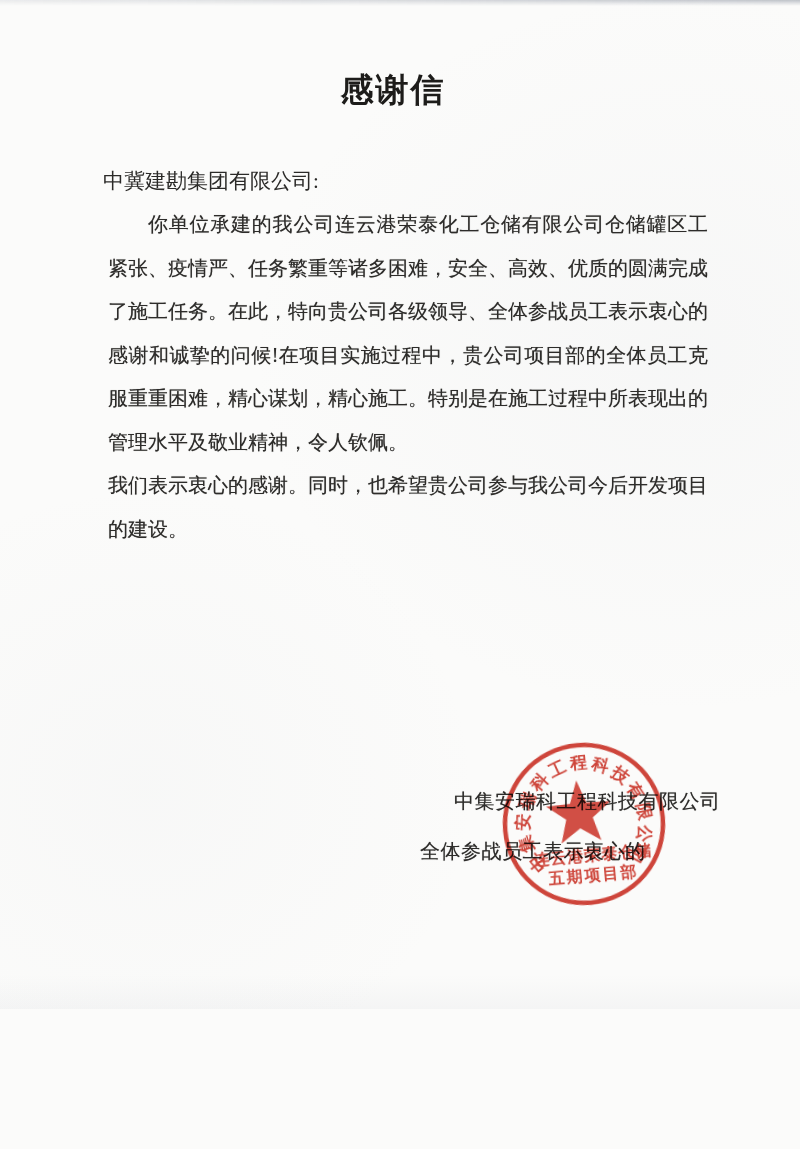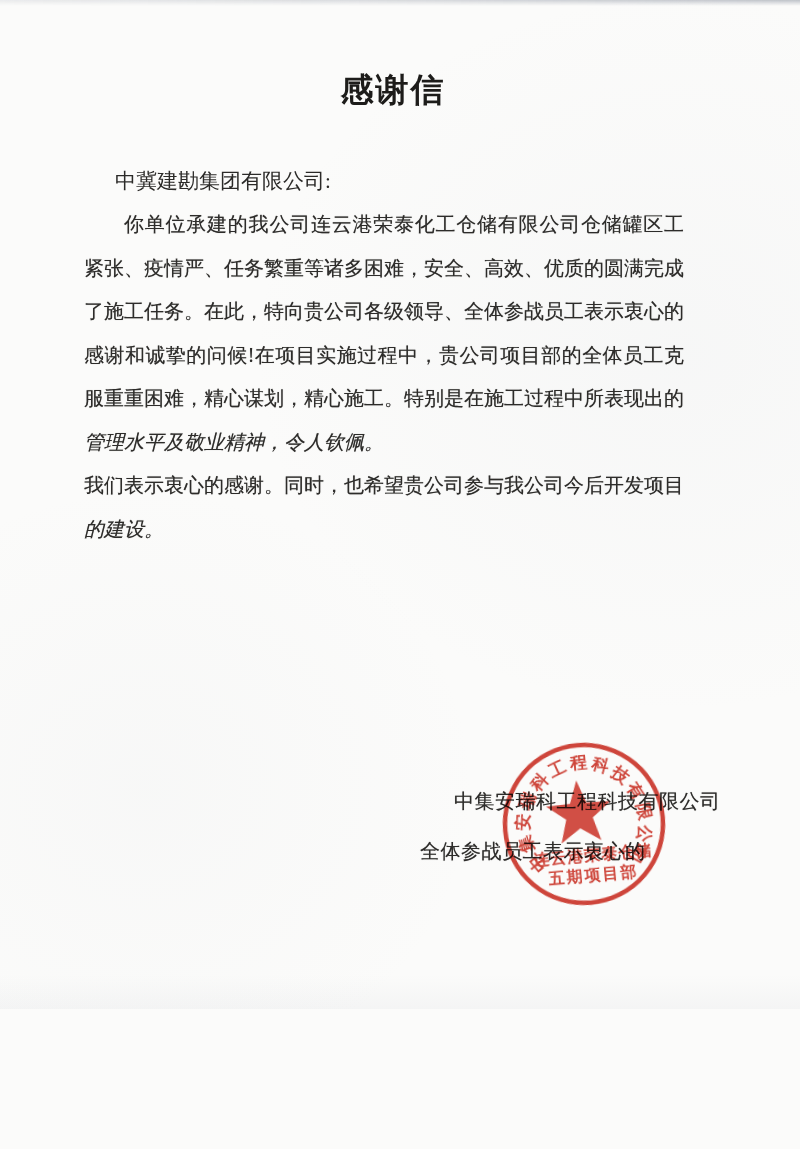--- a/index.html
+++ b/index.html
@@ -34,39 +34,38 @@
     font-size: 33px;
     font-weight: 800;
     letter-spacing: 2px;
     color: #1d1c1a;
   }
   .addressee {
     position: absolute;
     top: 167px; left: 103px;
     font-size: 21px;
     color: #2b2a28;
-    margin-left: 12px;
   }
   .letter-body {
     position: absolute;
-    top: 203px; left: 84px;
+    top: 203px; left: 108px;
     width: 600px;
   }
   .bline {
     font-size: 20px;
     line-height: 43.5px;
     color: #2d2c2a;
     text-align: justify;
     text-align-last: justify;
     text-shadow: 0 0 0.7px rgba(45,44,42,0.55);
     white-space: nowrap;
     white-space: normal;
   }
   .bline.indent { padding-left: 40px; }
-  .bline.last { text-align-last: left; font-style: italic; }
+  .bline.last { text-align-last: left; }
   .sig {
     position: absolute;
     font-size: 20px;
     color: #2d2c2a;
     letter-spacing: 0.5px;
     text-shadow: 0 0 0.7px rgba(45,44,42,0.55);
     white-space: nowrap;
   }
   .sig1 { top: 788px; left: 406px; margin-left: 48px; }
   .sig2 { top: 838px; left: 420px; }

